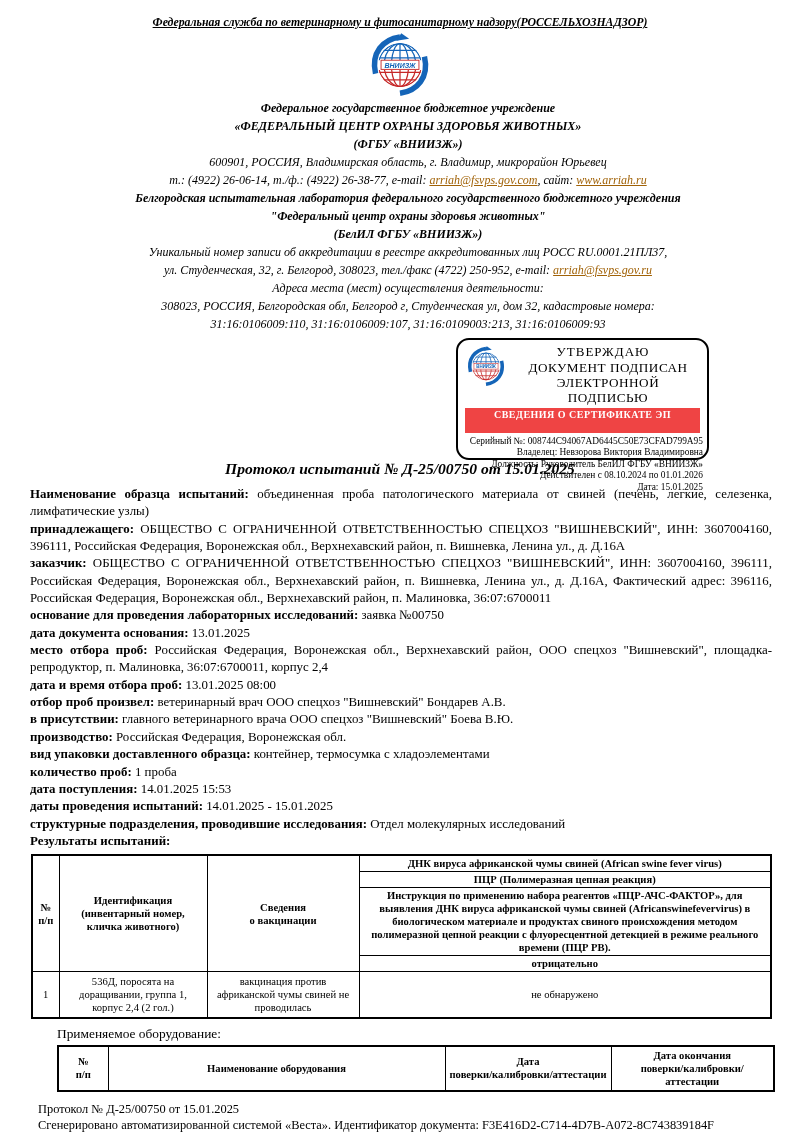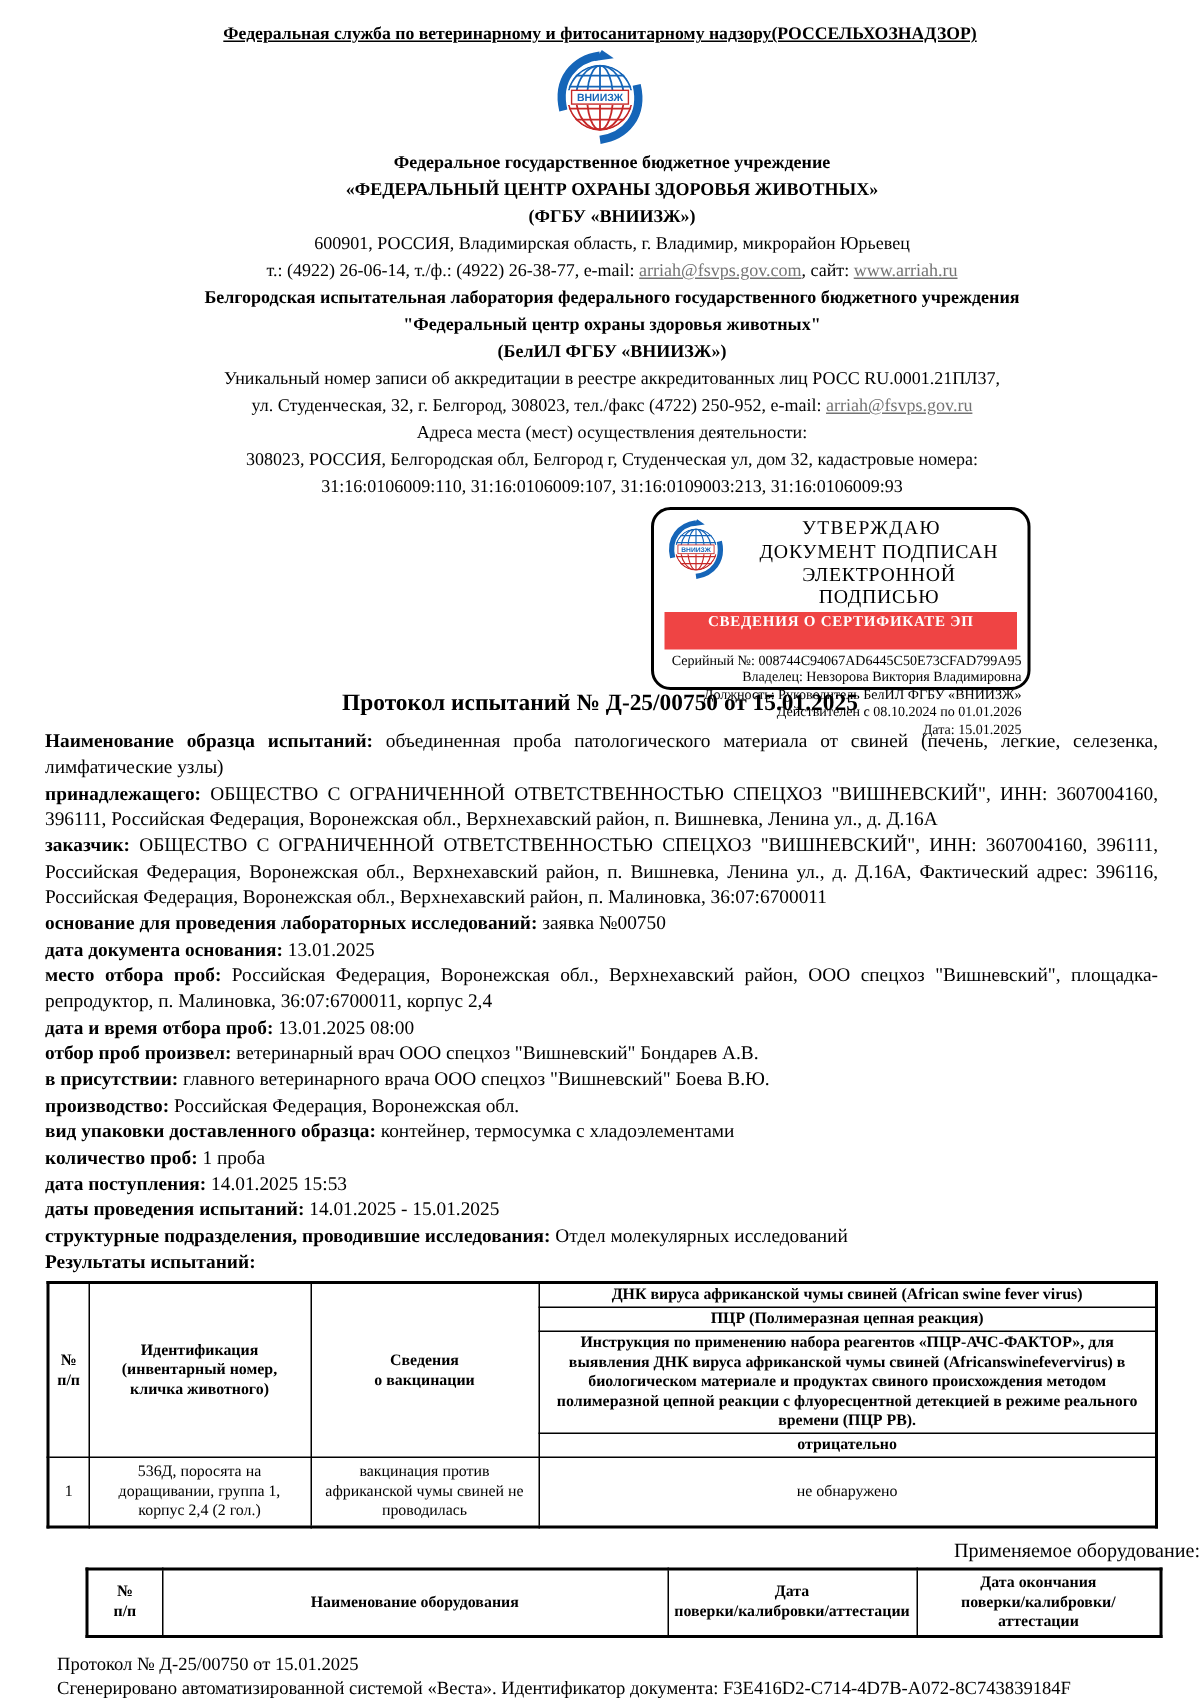--- a/index.html
+++ b/index.html
@@ -2,32 +2,32 @@
 <html><head>
 <meta charset="utf-8">
 <style>
   * { box-sizing: border-box; }
   html,body { margin:0; padding:0; background:#ffffff; }
   .page {
     position:relative; width:800px; height:1132px; margin:0 auto;
     background:#fff; color:#000;
     font-family:"Liberation Serif", serif; overflow:hidden;
   }
-  .center { text-align:center; }
+  .center { text-align:center;font-style:italic; }
   .b { font-weight:bold; }
   .u { text-decoration:underline; }
   .pre { white-space:pre-line; }
   .header { padding-top:13px; font-size:12px; line-height:18px; }
   .hline { height:18px;margin-left:16px; }
   .agency { font-size:11.8px; }
   .logo-row { height:64px; margin:2px 0 2px 0; }
-  a.doclink { color:#737373; text-decoration:underline; }
+  a.doclink { color:#a16207; text-decoration:underline; }
   
   .stamp {
-    position:absolute; left:434px; top:338px; width:253px; height:122px;
+    position:absolute; left:456px; top:338px; width:253px; height:122px;
     border:2.5px solid #000; border-radius:13px; background:#fff; z-index:3;
     padding:4px 0 0 0;
   }
   .stamp-top { display:flex; align-items:flex-start; }
   .stamp-logo { flex:0 0 48px; padding:2px 0 0 7px; }
   .stamp-head { flex:1; text-align:center; padding-right:8px; }
   .stamp-approve { font-size:13px; letter-spacing:1px; line-height:16px; }
   .stamp-signed { font-size:13.2px; line-height:15px; letter-spacing:0.5px;margin-left:10px; }
   .stamp-bar {
     margin:3px 7px 0 7px; background:#ef4444; color:#fff; text-align:center;
@@ -44,21 +44,21 @@
     margin:4px 0 0 31px; width:741px; border-collapse:collapse;
     border:2px solid #000; font-size:10.6px; table-layout:fixed;
   }
   table.results td { border:1px solid #000; padding:1px 4px; text-align:center; vertical-align:middle; line-height:13px; }
   td.rc1 { width:27px; }
   td.rc2 { width:148px; }
   td.rc3 { width:152px; }
   td.instr { padding:2px 8px; }
   tr.data-row td { height:46px; }
   
-  .equip-heading { margin:7px 0 0 57px; font-size:13.4px;text-align:right; }
+  .equip-heading { margin:7px 0 0 57px; font-size:13.4px; }
   table.equip {
     margin:3px 0 0 57px; width:716px; border-collapse:collapse;
     border:2px solid #000; font-size:10.6px; table-layout:fixed;
   }
   table.equip td { border:1px solid #000; padding:2px 4px; text-align:center; vertical-align:middle; line-height:13px; height:36px; }
   td.ec1 { width:50px; }
   td.ec2 { width:337px; }
   td.ec3 { width:166px; }
   td.ec4 { width:163px; }
   

